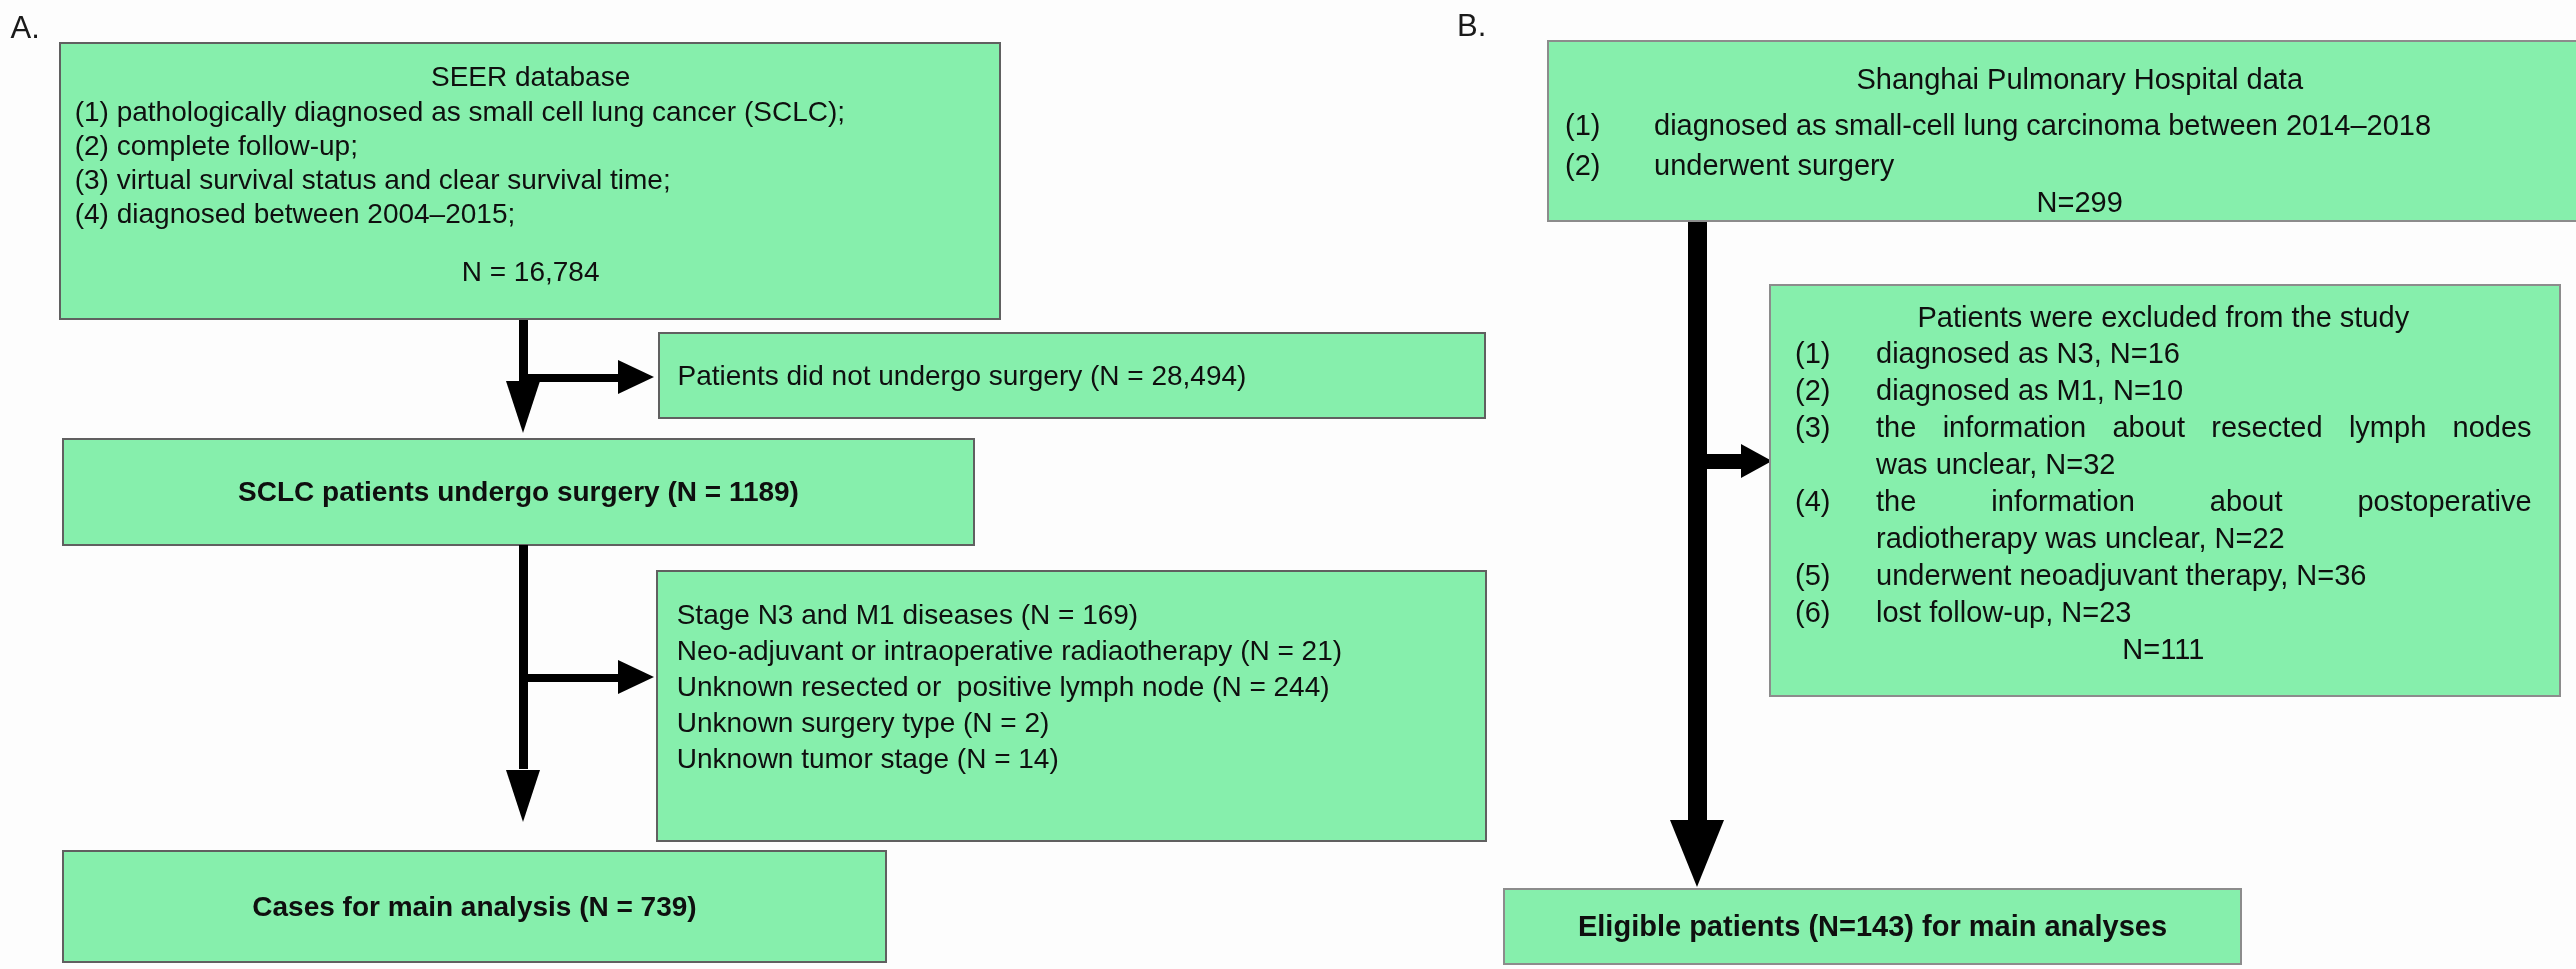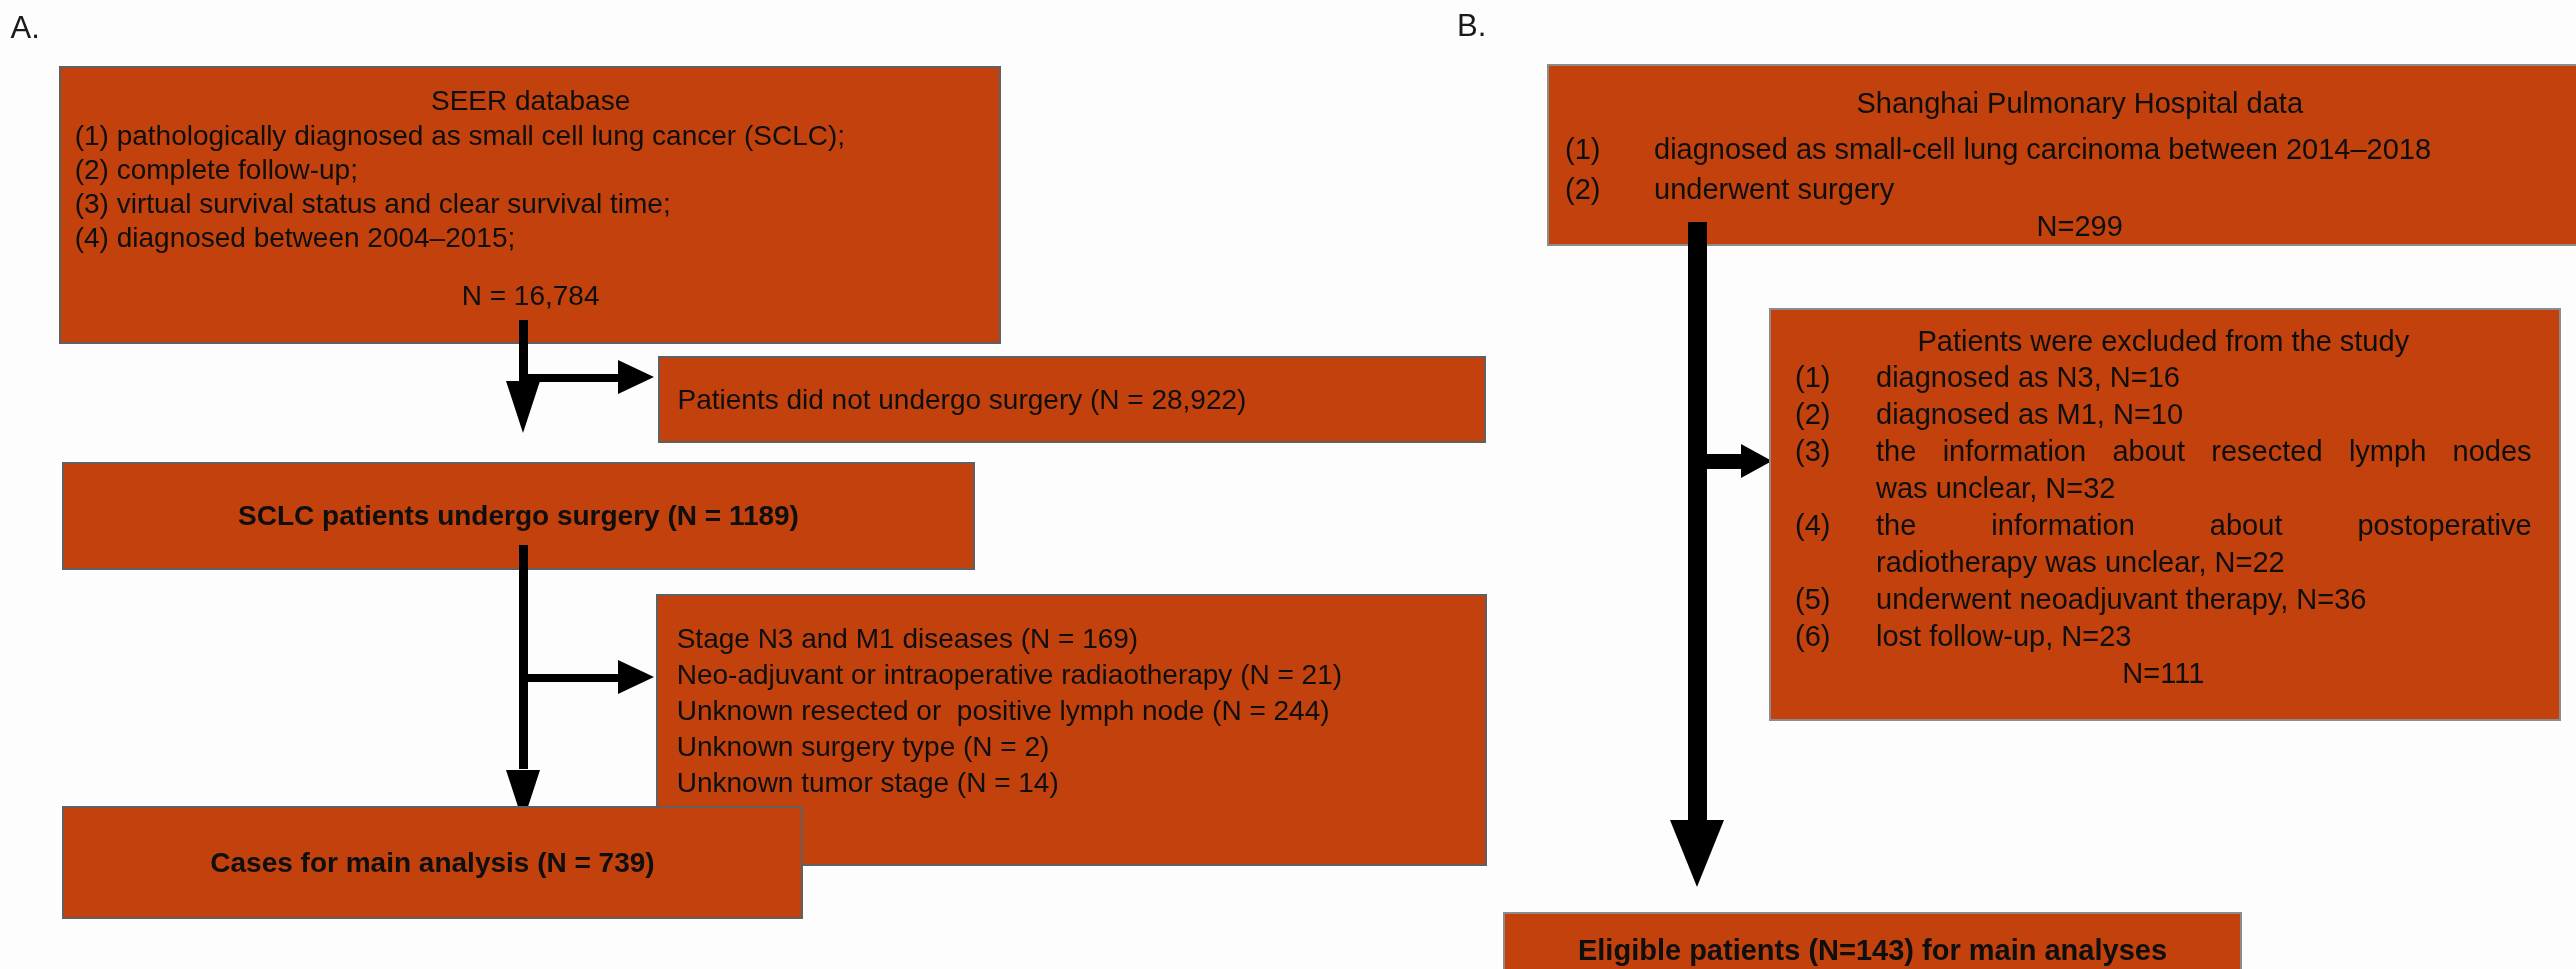--- a/index.html
+++ b/index.html
@@ -4,39 +4,39 @@
 <style>
   html,body{margin:0;padding:0;background:#ffffff;}
   body{width:2576px;height:969px;overflow:hidden;
        font-family:"Liberation Sans", sans-serif;color:#111;}
   #figure{position:relative;width:2576px;height:969px;background:#fdfdfd;}
 
   .panel-label{position:absolute;font-size:31px;color:#1a1a1a;}
   #label-a{left:10.6px;top:10px;}
   #label-b{left:1457px;top:7.5px;}
 
-  .box{position:absolute;background:#c2410c;box-sizing:border-box;color:#0f0f0f;margin-top:24px;}
+  .box{position:absolute;background:#86efac;box-sizing:border-box;color:#0f0f0f;}
   .box-a{border:2.5px solid #606060;font-size:28px;}
   .box-b{border:2.5px solid #8c8c8c;font-size:29px;}
   .center{text-align:center;}
   .flex-center{display:flex;align-items:center;justify-content:center;font-weight:bold;}
   .flex-left{display:flex;align-items:center;}
   .nowrap{white-space:pre;}
 
   
   #box-a1{left:59px;top:42px;width:942px;height:278px;padding:15px 12.5px 0 13.7px;}
   #box-a1 .title{line-height:36px;}
   #box-a1 .crit{line-height:34px;}
   #box-a1 .nline{margin-top:25px;line-height:31px;}
 
   #box-a2{left:658px;top:332px;width:828px;height:87px;padding-left:17.5px;}
   #box-a3{left:62px;top:438px;width:913px;height:108px;}
   #box-a4{left:656px;top:570px;width:831px;height:272px;padding:25px 12.5px 0 18.7px;}
   #box-a4 .xline{line-height:36px;}
-  #box-a5{left:62px;top:782px;width:741px;height:113px;}
+  #box-a5{left:62px;top:850px;width:825px;height:113px;}
 
   
   #box-b1{left:1547px;top:40px;width:1062px;height:182px;padding:18.7px 12.5px 0 16px;}
   #box-b1 .title{line-height:37px;margin-bottom:7.5px;}
   .brow{display:grid;grid-template-columns:89px 1fr;line-height:40px;}
   #box-b1 .nline{line-height:35px;}
 
   #box-b2{left:1769px;top:284px;width:792px;height:413px;padding:12.5px 27.4px 0 24px;}
   #box-b2 .title{line-height:36px;}
   .xrow{display:grid;grid-template-columns:81px 1fr;line-height:37px;align-items:start;}
@@ -80,21 +80,21 @@
     <div class="crit nowrap">(4) diagnosed between 2004–2015;</div>
     <div class="nline center">N = 16,784</div>
   </div>
 
   <div class="aline" id="a-v1"></div>
   <div class="tri" id="a-head1"></div>
   <div class="aline" id="a-h1"></div>
   <div class="tri" id="a-headr1"></div>
 
   <div class="box box-a flex-left" id="box-a2">
-    <span class="nowrap">Patients did not undergo surgery (N = 28,922)</span>
+    <span class="nowrap">Patients did not undergo surgery (N = 28,494)</span>
   </div>
 
   <div class="box box-a flex-center" id="box-a3">
     <span class="nowrap">SCLC patients undergo surgery (N = 1189)</span>
   </div>
 
   <div class="aline" id="a-v2"></div>
   <div class="tri" id="a-head2"></div>
   <div class="aline" id="a-h2"></div>
   <div class="tri" id="a-headr2"></div>

